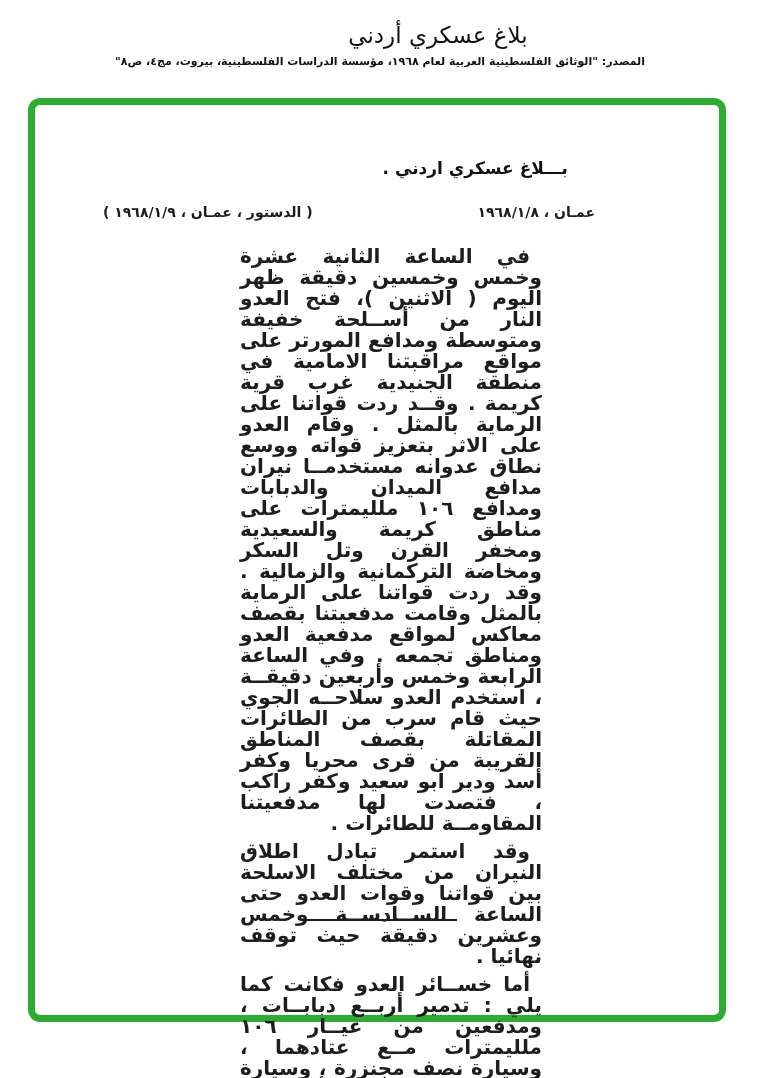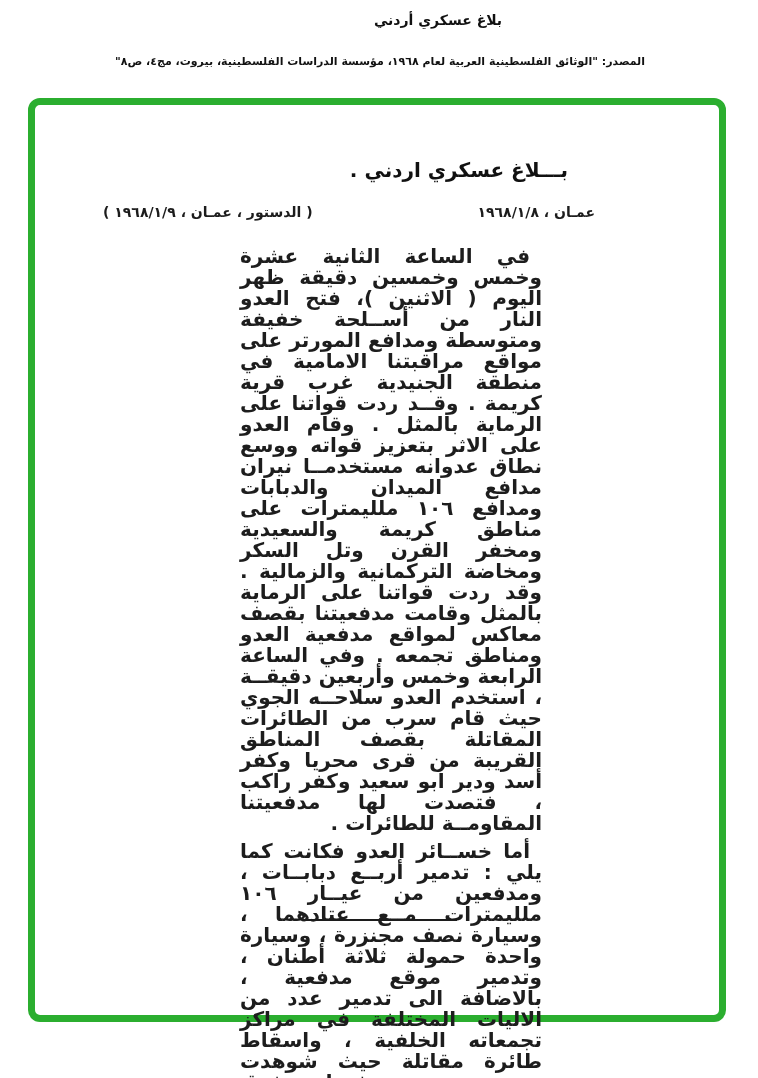--- a/index.html
+++ b/index.html
@@ -7,41 +7,41 @@
     width: 758px; height: 1078px;
     background: #ffffff;
     font-family: "DejaVu Sans", sans-serif;
     color: #1c1c1c;
     overflow: hidden;
   }
   .page { position: relative; width: 758px; height: 1078px; background: #fff; }
 
   
   .hdr-title {
-    position: absolute; top: 12px; left: 438px; transform: translateX(-50%);
-    font-size: 14px; font-weight: bold; direction: rtl; white-space: nowrap;
+    position: absolute; top: 22px; left: 438px; transform: translateX(-50%);
+    font-size: 23px; font-weight: normal; direction: rtl; white-space: nowrap;
     color: #111;
   }
   .hdr-source {
     position: absolute; top: 55px; left: 380px; transform: translateX(-50%);
     font-size: 11px; font-weight: bold; direction: rtl; white-space: nowrap;
     color: #111;
   }
 
   
   .frame {
     position: absolute; left: 28px; top: 98px;
     width: 698px; height: 924px; box-sizing: border-box;
     border: 7px solid #2bae2f; border-radius: 12px;
     background: #fff;
   }
 
   .doc-title {
     position: absolute; top: 53px; right: 151px;
-    font-size: 20px; font-weight: bold; direction: rtl; white-space: nowrap;
+    font-size: 17px; font-weight: bold; direction: rtl; white-space: nowrap;
     color: #111;
   }
   .dateline {
     position: absolute; top: 99px; left: 68px; width: 492px;
     display: flex; justify-content: space-between; direction: rtl;
     font-size: 14px; font-weight: 600; white-space: nowrap; color: #1c1c1c;
   }
   .body-col {
     position: absolute; top: 141px; left: 205px; width: 302px;
     direction: rtl; text-align: justify;
@@ -67,19 +67,20 @@
 
     <div class="doc-title">بـــلاغ عسكري اردني .</div>
 
     <div class="dateline">
       <span>عمـان ، ١٩٦٨/١/٨</span>
       <span>( الدستور ، عمـان ، ١٩٦٨/١/٩ )</span>
     </div>
 
     <div class="body-col">
       <p>في الساعة الثانية عشرة وخمس وخمسين دقيقة ظهر اليوم ( الاثنين )، فتح العدو النار من أســلحة خفيفة ومتوسطة ومدافع المورتر على مواقع مراقبتنا الامامية في منطقة الجنيدية غرب قرية كريمة . وقــد ردت قواتنا على الرماية بالمثل . وقام العدو على الاثر بتعزيز قواته ووسع نطاق عدوانه مستخدمــا نيران مدافع الميدان والدبابات ومدافع ١٠٦ ملليمترات على مناطق كريمة والسعيدية ومخفر القرن وتل السكر ومخاضة التركمانية والزمالية . وقد ردت قواتنا على الرماية بالمثل وقامت مدفعيتنا بقصف معاكس لمواقع مدفعية العدو ومناطق تجمعه . وفي الساعة الرابعة وخمس وأربعين دقيقــة ، استخدم العدو سلاحــه الجوي حيث قام سرب من الطائرات المقاتلة بقصف المناطق القريبة من قرى محريا وكفر أسد ودير ابو سعيد وكفر راكب ، فتصدت لها مدفعيتنا المقاومــة للطائرات .</p>
+      <p>وقد استمر تبادل اطلاق النيران من مختلف الاسلحة بين قواتنا وقوات العدو حتى الساعة الســادســة وخمس وعشرين دقيقة حيث توقف نهائيا .</p>
       <p>أما خســائر العدو فكانت كما يلي : تدمير أربــع دبابــات ، ومدفعين من عيــار ١٠٦ ملليمترات مــع عتادهما ، وسيارة نصف مجنزرة ، وسيارة واحدة حمولة ثلاثة أطنان ، وتدمير موقع مدفعية ، بالاضافة الى تدمير عدد من الاليات المختلفة في مراكز تجمعاته الخلفية ، واسقاط طائرة مقاتلة حيث شوهدت وهي تهوي مشتعلة فوق مرتفعات كوكب الهوى داخــل المنطقة المحتلة . كذلك تكبد العدو عددا كبيرا مــن الاصابات المختلفة في الارواح .</p>
     </div>
 
     <div class="divider"></div>
 
   </div>
 </div>
 
 </body></html>

